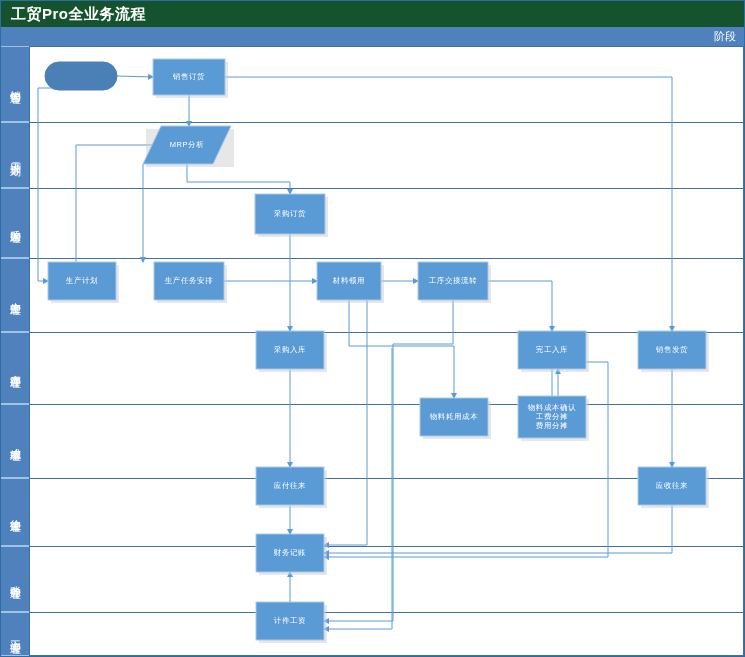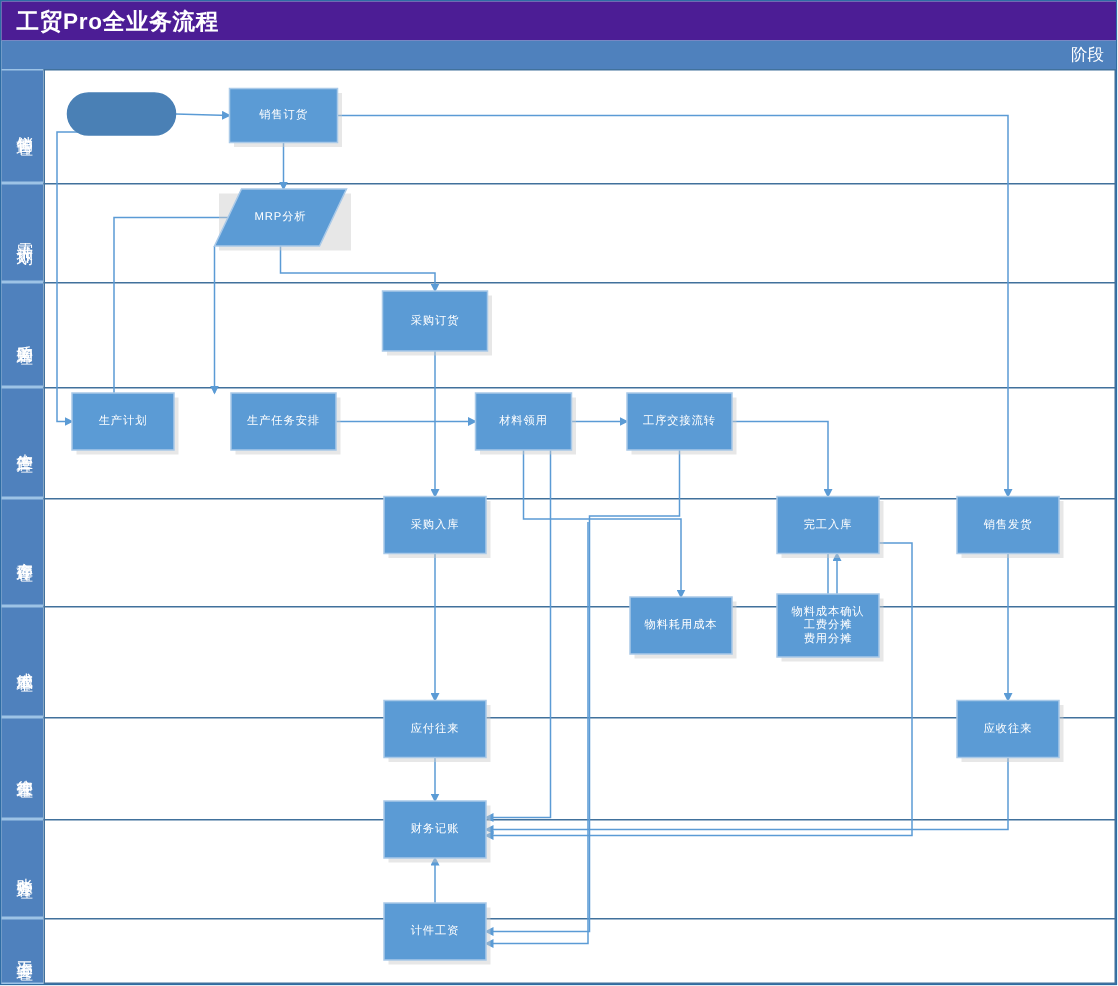--- a/index.html
+++ b/index.html
@@ -5,21 +5,21 @@
   html,body{margin:0;padding:0;background:#ffffff;}
   body{font-family:"Liberation Sans","DejaVu Sans",sans-serif;}
   #app{position:relative;width:745px;height:657px;overflow:hidden;background:#ffffff;}
 
   
   .frame{position:absolute;left:0;top:0;width:745px;height:657px;box-sizing:border-box;
          border:1px solid #2e6da4;background:#ffffff;}
 
   
   .titlebar{position:absolute;left:1px;top:1px;width:743px;height:26px;
-            background:#4c1d95;color:#ffffff;box-sizing:border-box;
+            background:#14532d;color:#ffffff;box-sizing:border-box;
             display:flex;align-items:center;padding-left:10px;}
   .titlebar .ttl{font-size:15px;font-weight:bold;letter-spacing:.5px;color:#ffffff;
                  white-space:nowrap;}
 
   
   .stagebar{position:absolute;left:1px;top:27px;width:743px;height:19px;
             background:#4f81bd;color:#ffffff;box-sizing:border-box;
             display:flex;align-items:center;justify-content:flex-end;padding-right:8px;}
   .stagebar .stg{font-size:11px;color:#ffffff;white-space:nowrap;}
 

